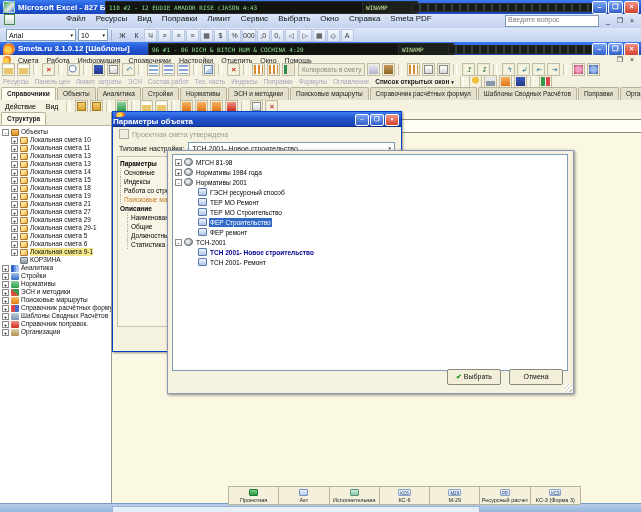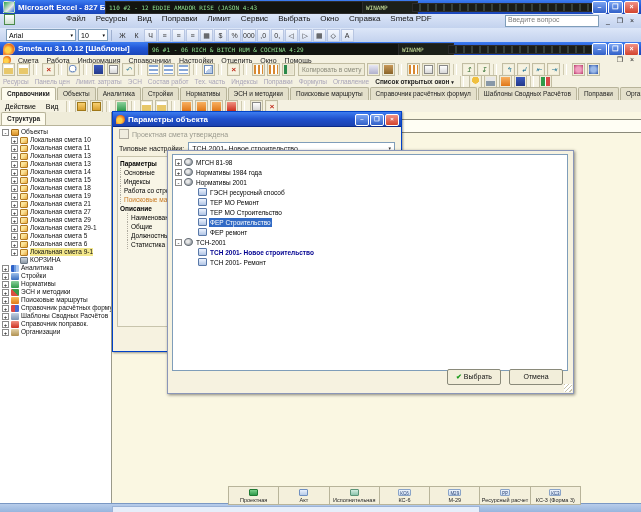--- a/index.html
+++ b/index.html
@@ -78,21 +78,21 @@
   .i-norm{background:linear-gradient(#8ad09a,#2f9a4a);}
   .i-esn{background:linear-gradient(45deg,#d85040 50%,#3a9a4a 50%);}
   .i-route{background:linear-gradient(#f8c05a,#e07818);}
   .i-formula{background:linear-gradient(90deg,#d84848 50%,#4868d0 50%);}
   .i-tpl{background:linear-gradient(#c2d0e2,#7a92b0);}
   .i-corr{background:linear-gradient(#f09080,#cc3020);}
   .i-org{background:linear-gradient(#e2d2a8,#b09050);}
 
   
   .dlg{position:absolute;left:112px;top:111px;width:288px;height:239px;background:#f6f2e0;border:1px solid #0042c8;box-shadow:1px 1px 2px #0006;z-index:2;}
-  .dlgtitle{height:14px;background:linear-gradient(180deg,#3d7df0,#1f50cc 50%,#1a42b0);color:#fff;font-size:8px;font-weight:bold;display:flex;align-items:center;border-bottom:1px solid #0a2a88;}
+  .dlgtitle{height:14px;background:linear-gradient(180deg,#3d7df0,#1f50cc 50%,#1a42b0);color:#fff;font-size:8px;font-weight:bold;display:flex;border-bottom:1px solid #0a2a88;flex-direction:column;}
   .dlgtitle .appico{width:9px;height:9px;margin:0 3px;background:radial-gradient(circle at 40% 60%,#ffd24a 30%,#e86a1a 70%);border-radius:50% 50% 50% 0;}
   .dwb{width:12px;height:10px;border:1px solid #fff;border-radius:2px;background:linear-gradient(#7ba4f2,#3160c8);color:#fff;font-size:6px;line-height:9px;text-align:center;font-weight:bold;}
   .dwb.close{background:linear-gradient(#f09186,#d2442e);}
   .chkrow{display:flex;align-items:center;height:14px;padding-left:6px;font-size:7px;color:#9a9a8e;}
   .chk{width:8px;height:8px;border:1px solid #b0aca0;background:#f0ede0;margin-right:3px;}
   .comborow{display:flex;align-items:center;height:14px;padding-left:6px;font-size:7px;color:#111;}
   .combo{flex:1;height:11px;margin:0 6px 0 4px;background:#fff;border:1px solid #7f9db9;display:flex;align-items:center;justify-content:space-between;font-size:7px;padding:0 3px;}
   .combo .caret{font-size:5px;color:#333;}
   .dnav{position:absolute;left:4px;top:44px;width:56px;bottom:24px;border:1px solid #c8c4ac;background:#f8f5e6;font-size:6.5px;overflow:hidden;padding:2px;}
   .dnav .hdr{font-weight:bold;}

